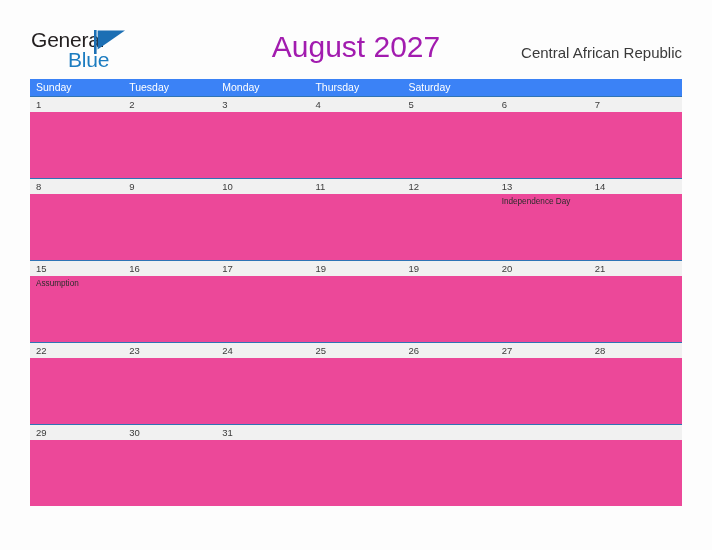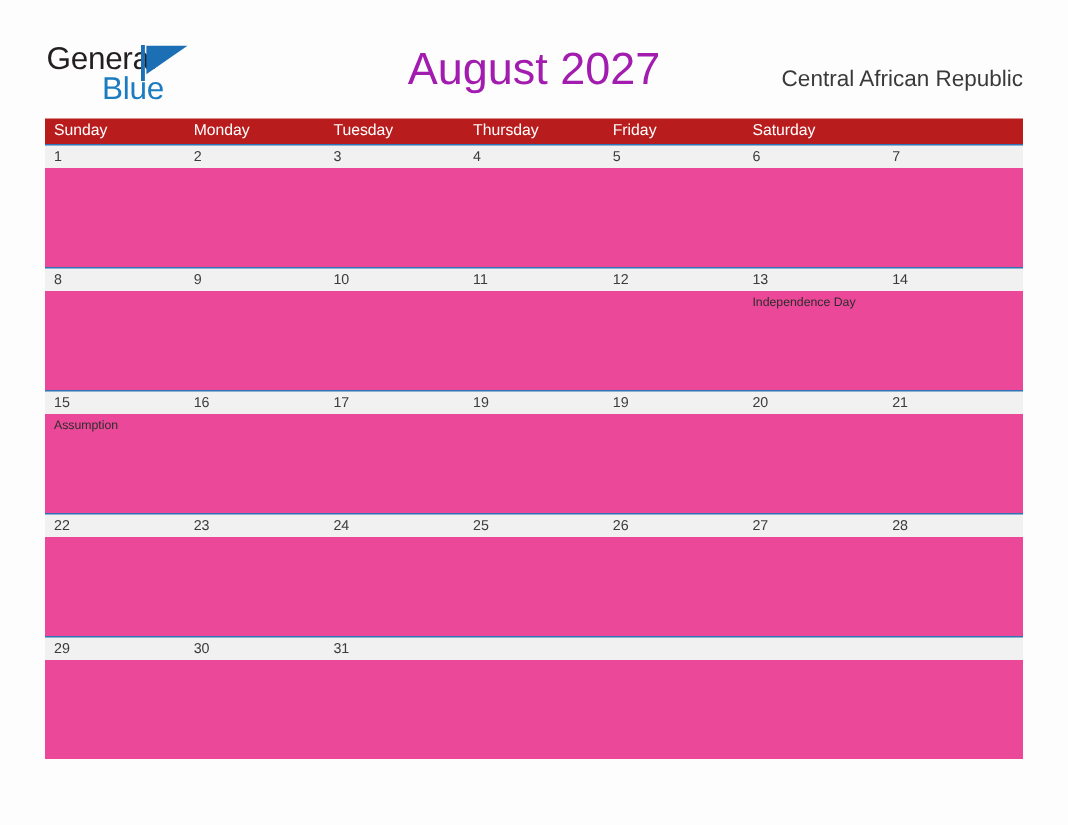--- a/index.html
+++ b/index.html
@@ -95,21 +95,21 @@
     position: absolute;
     left: 30px;
     top: 79px;
     width: 652px;
   }
 
   .dow-row {
     display: flex;
     width: 652px;
     height: 17px;
-    background: #b91c1c;
+    background: #3b82f6;
   }
   .dow-cell {
     width: 93.14px;
     height: 17px;
     box-sizing: border-box;
     padding-left: 6px;
     color: #ffffff;
     font-size: 10.5px;
     line-height: 17px;
     font-family: "Liberation Sans", sans-serif;
@@ -187,24 +187,23 @@
     <div class="title">August 2027</div>
 
     <div class="country">Central African Republic</div>
 
   </div>
 
   <div class="calendar">
 
     <div class="dow-row">
       <div class="dow-cell">Sunday</div>
+      <div class="dow-cell">Tuesday</div>
       <div class="dow-cell">Monday</div>
-      <div class="dow-cell">Tuesday</div>
       <div class="dow-cell">Thursday</div>
-      <div class="dow-cell">Friday</div>
       <div class="dow-cell">Saturday</div>
     </div>
 
     <div class="week">
       <div class="week-dates">
         <div class="date-cell">1</div>
         <div class="date-cell">2</div>
         <div class="date-cell">3</div>
         <div class="date-cell">4</div>
         <div class="date-cell">5</div>

